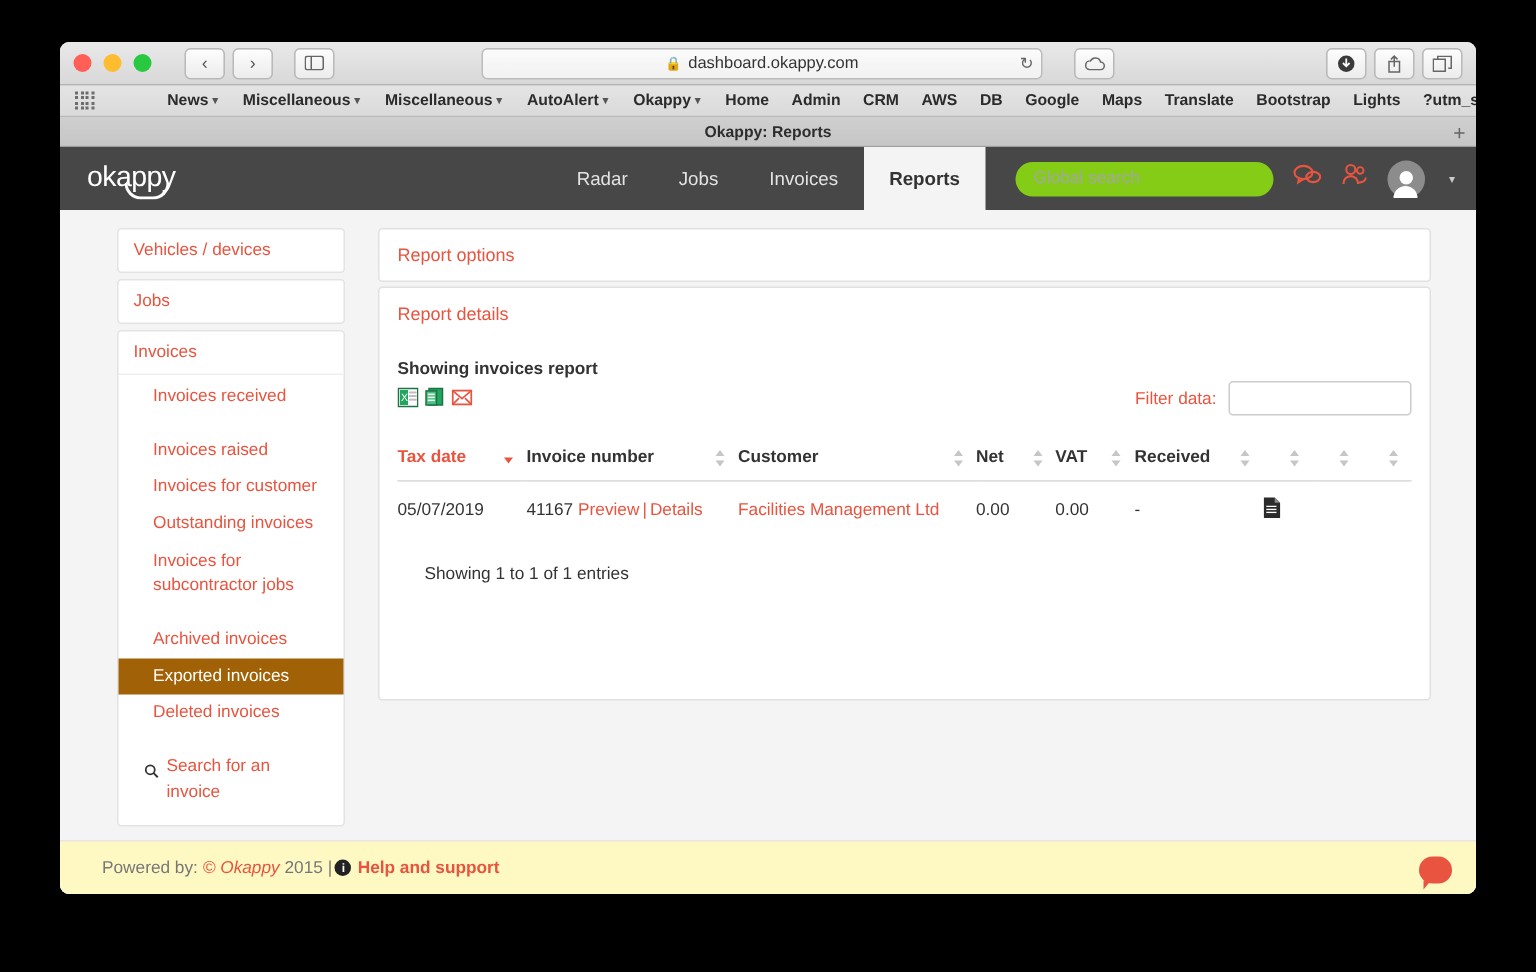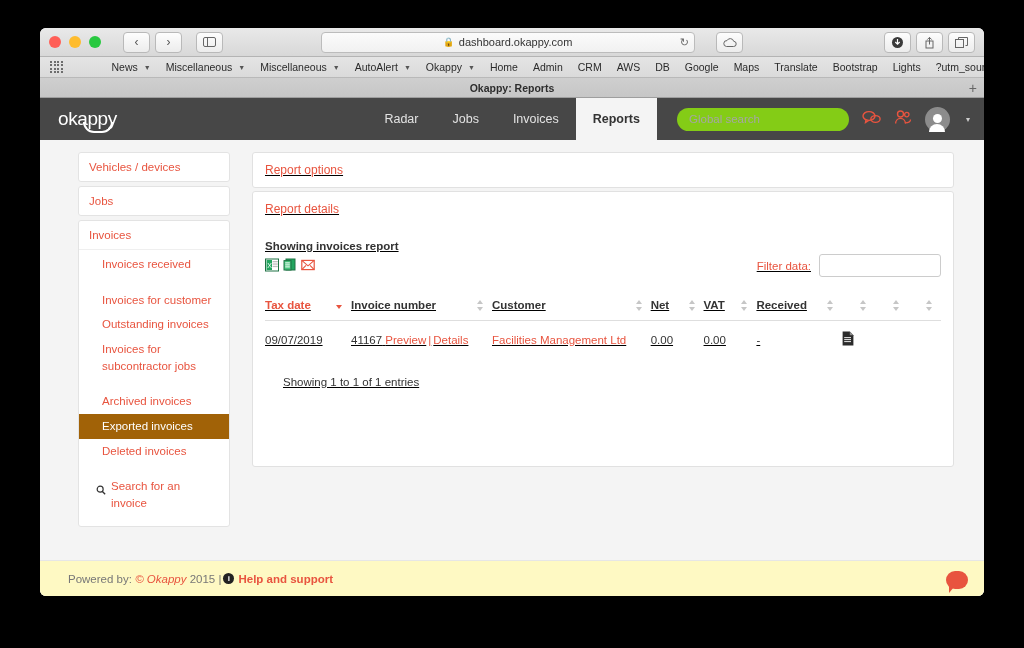--- a/index.html
+++ b/index.html
@@ -73,21 +73,21 @@
     font-size: 10.5px; color: #2b2b2b;
     gap: 15px;
     white-space: nowrap;
   }
   .bm-grid {
     display: grid; grid-template-columns: repeat(4, 2px);
     grid-template-rows: repeat(4, 2px); gap: 1.5px;
     margin-right: 34px;
   }
   .bm-grid i { background: #6d6d6d; width: 2px; height: 2px; display: block; }
-  .bm { display: flex; align-items: center; gap: 6px; }
+  .bm { display: flex; align-items: center; gap: 1px; font-weight: bold; }
   .caret { font-size: 7px; color: #555; }
 
   
   .tabbar {
     height: 20px;
     background: linear-gradient(to bottom,#cfcfcf,#c6c6c6);
     border-bottom: 1px solid #9e9e9e;
     display: flex; align-items: center;
     position: relative;
   }
@@ -178,21 +178,21 @@
   .side-link {
     display: block; padding: 4px 10px 4px 23px;
     font-size: 11.5px; color: #e8543f; line-height: 1.45;
   }
   .side-link.active { background: #a16207; color: #fff; }
   .side-gap { height: 11px; }
   .side-search { display: flex; gap: 5px; padding: 4px 10px 4px 17px; }
   .side-search .txt { font-size: 11.5px; color: #e8543f; line-height: 1.45; }
 
   .content {
-    flex: 1; margin: 0 30px 0 22px; text-decoration: underline;
+    flex: 1; margin: 0 30px 0 22px;
   }
   .card {
     background: #fff; border: 1px solid #e1e1e1; border-radius: 3px;
     margin-bottom: 3px;
   }
   .card-title { padding: 10px 12px; font-size: 12px; color: #e8543f; }
   .card.details { margin-bottom: 0; }
   .details-body { padding: 14px 12px 0 12px; min-height: 240px; }
 
   .rpt-head { display: flex; align-items: flex-start; }
@@ -436,20 +436,21 @@
           <div class="panel-head">Vehicles / devices</div>
         </div>
         <div class="panel">
           <div class="panel-head">Jobs</div>
         </div>
         <div class="panel">
           <div class="panel-head">Invoices</div>
           <div class="panel-body">
             <span class="side-link">Invoices received</span>
             <div class="side-gap"></div>
+            <span class="side-link">Invoices raised</span>
             <span class="side-link">Invoices for customer</span>
             <span class="side-link">Outstanding invoices</span>
             <span class="side-link">Invoices for subcontractor jobs</span>
             <div class="side-gap"></div>
             <span class="side-link">Archived invoices</span>
             <span class="side-link active">Exported invoices</span>
             <span class="side-link">Deleted invoices</span>
             <div class="side-gap"></div>
             <div class="side-search">
               <span style="padding-top:3px;">
@@ -574,21 +575,21 @@
                     <span></span>
                     <span class="sort-ico">
                         <i class="up"></i>
                         <i class="dn"></i>
                       </span>
                   </th>
                 </tr>
               </thead>
               <tbody>
                 <tr>
-                  <td>09/07/2019</td>
+                  <td>05/07/2019</td>
                   <td>
                     <span>41167</span>
                     <span class="lnk">Preview</span><span class="sep">|</span><span class="lnk">Details</span>
                   </td>
                   <td><span class="lnk">Facilities Management Ltd</span></td>
                   <td>0.00</td>
                   <td>0.00</td>
                   <td>-</td>
                   <td>
                     <span class="doc-ico">

